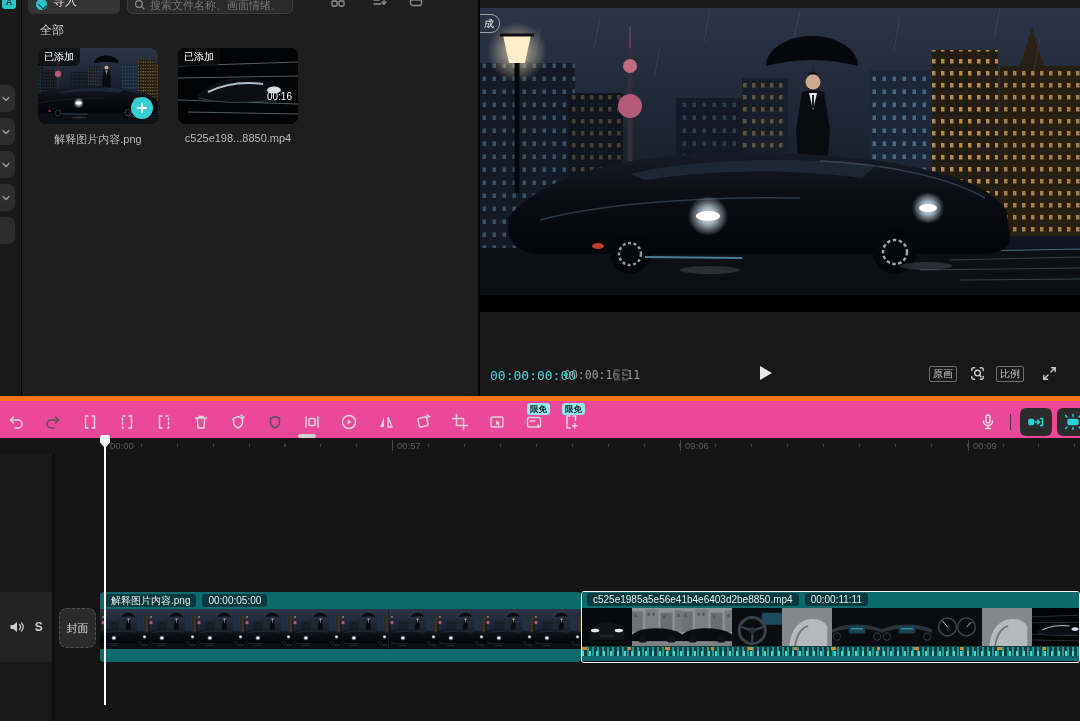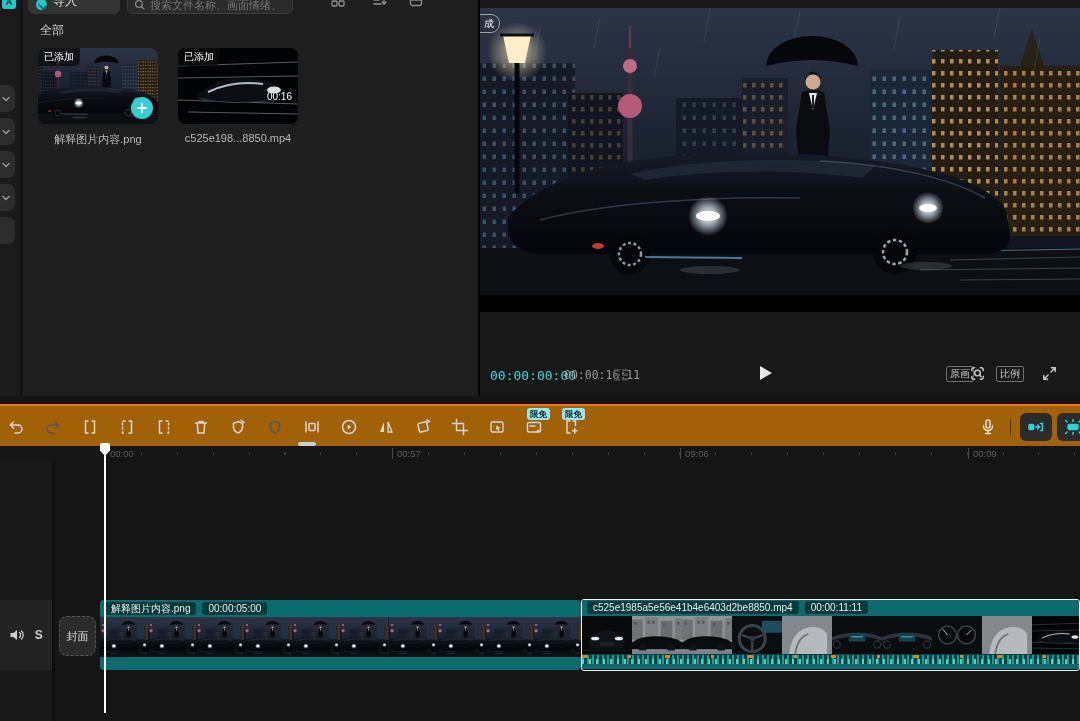--- a/index.html
+++ b/index.html
@@ -43,21 +43,21 @@
   .tc-cur { position:absolute; left:10px; top:368px; font-family:"DejaVu Sans Mono",monospace; font-size:13px; color:#46d6e0; }
   .tc-tot { position:absolute; left:84px; top:368px; font-family:"DejaVu Sans Mono",monospace; font-size:11.5px; color:#9a9a9a; }
   .queueic { position:absolute; left:134px; top:369px; }
   .playbtn { position:absolute; left:280px; top:365px; width:20px; height:16px; background:none; border:none; padding:0; }
   .playbtn span { display:block; width:0; height:0; border-left:12px solid #e8e8e8; border-top:7px solid transparent; border-bottom:7px solid transparent; }
   .pvbadge { position:absolute; top:366px; border:1px solid #6f6f6f; color:#c7c7c7; font-size:10px;
     padding:1px 3px; border-radius:2px; background:none; line-height:12px; }
   .pvicon { position:absolute; top:366px; background:none; border:none; padding:0; color:#c7c7c7; }
 
   
-  .toolbar { height:42px; background:#a16207; border-top:2px solid #f97316; position:relative;margin-top:8px; }
+  .toolbar { height:42px; background:#ec4899; border-top:5px solid #f97316; position:relative; }
   .tgroup { position:absolute; left:4px; top:7px; display:flex; gap:13px; }
   .tbtn { width:24px; height:28px; display:flex; align-items:center; justify-content:center; background:none; border:none; padding:0; }
   .freebadge { position:absolute; background:#97e7ee; color:#0c2b30; font-size:8.5px; font-weight:bold;
     padding:1px 3px; border-radius:3px; line-height:10px; z-index:2; }
   .micbtn { position:absolute; left:974px; top:7px; width:28px; height:28px; background:none; border:none; display:flex; align-items:center; justify-content:center; padding:0; }
   .tooldiv { position:absolute; left:1010px; top:13px; width:1px; height:16px; background:#3a3a3a; }
   .toggle { position:absolute; top:7px; width:32px; height:28px; background:#2b2b2b; border:none; border-radius:6px;
     display:flex; align-items:center; justify-content:center; padding:0; }
 
   
@@ -393,21 +393,21 @@
             <rect x="0" y="9.2" width="6" height="2.4"></rect>
             <rect x="8" y="9.2" width="6" height="2.4"></rect>
           </g>
         </svg>
       </span>
 
     <button class="playbtn">
         <span></span>
       </button>
 
-    <button class="pvbadge" style="left:466px">原画</button>
+    <button class="pvbadge" style="left:449px">原画</button>
     <button class="pvicon" style="left:488px;top:364px">
       <svg class="ic" width="19" height="19" viewBox="0 0 20 20">
           <g fill="none" stroke="#c7c7c7" stroke-width="1.5" stroke-linecap="round">
             <path d="M4 7 V6 a2 2 0 0 1 2-2 h1 M13 4 h1 a2 2 0 0 1 2 2 v1 M16 13 v1 a2 2 0 0 1 -2 2 h-1 M7 16 H6 a2 2 0 0 1 -2-2 v-1"></path>
             <circle cx="10" cy="9.5" r="3"></circle>
             <line x1="12.2" y1="11.8" x2="13.8" y2="13.4"></line>
           </g>
         </svg>
     </button>
     <button class="pvbadge" style="left:516px">比例</button>

